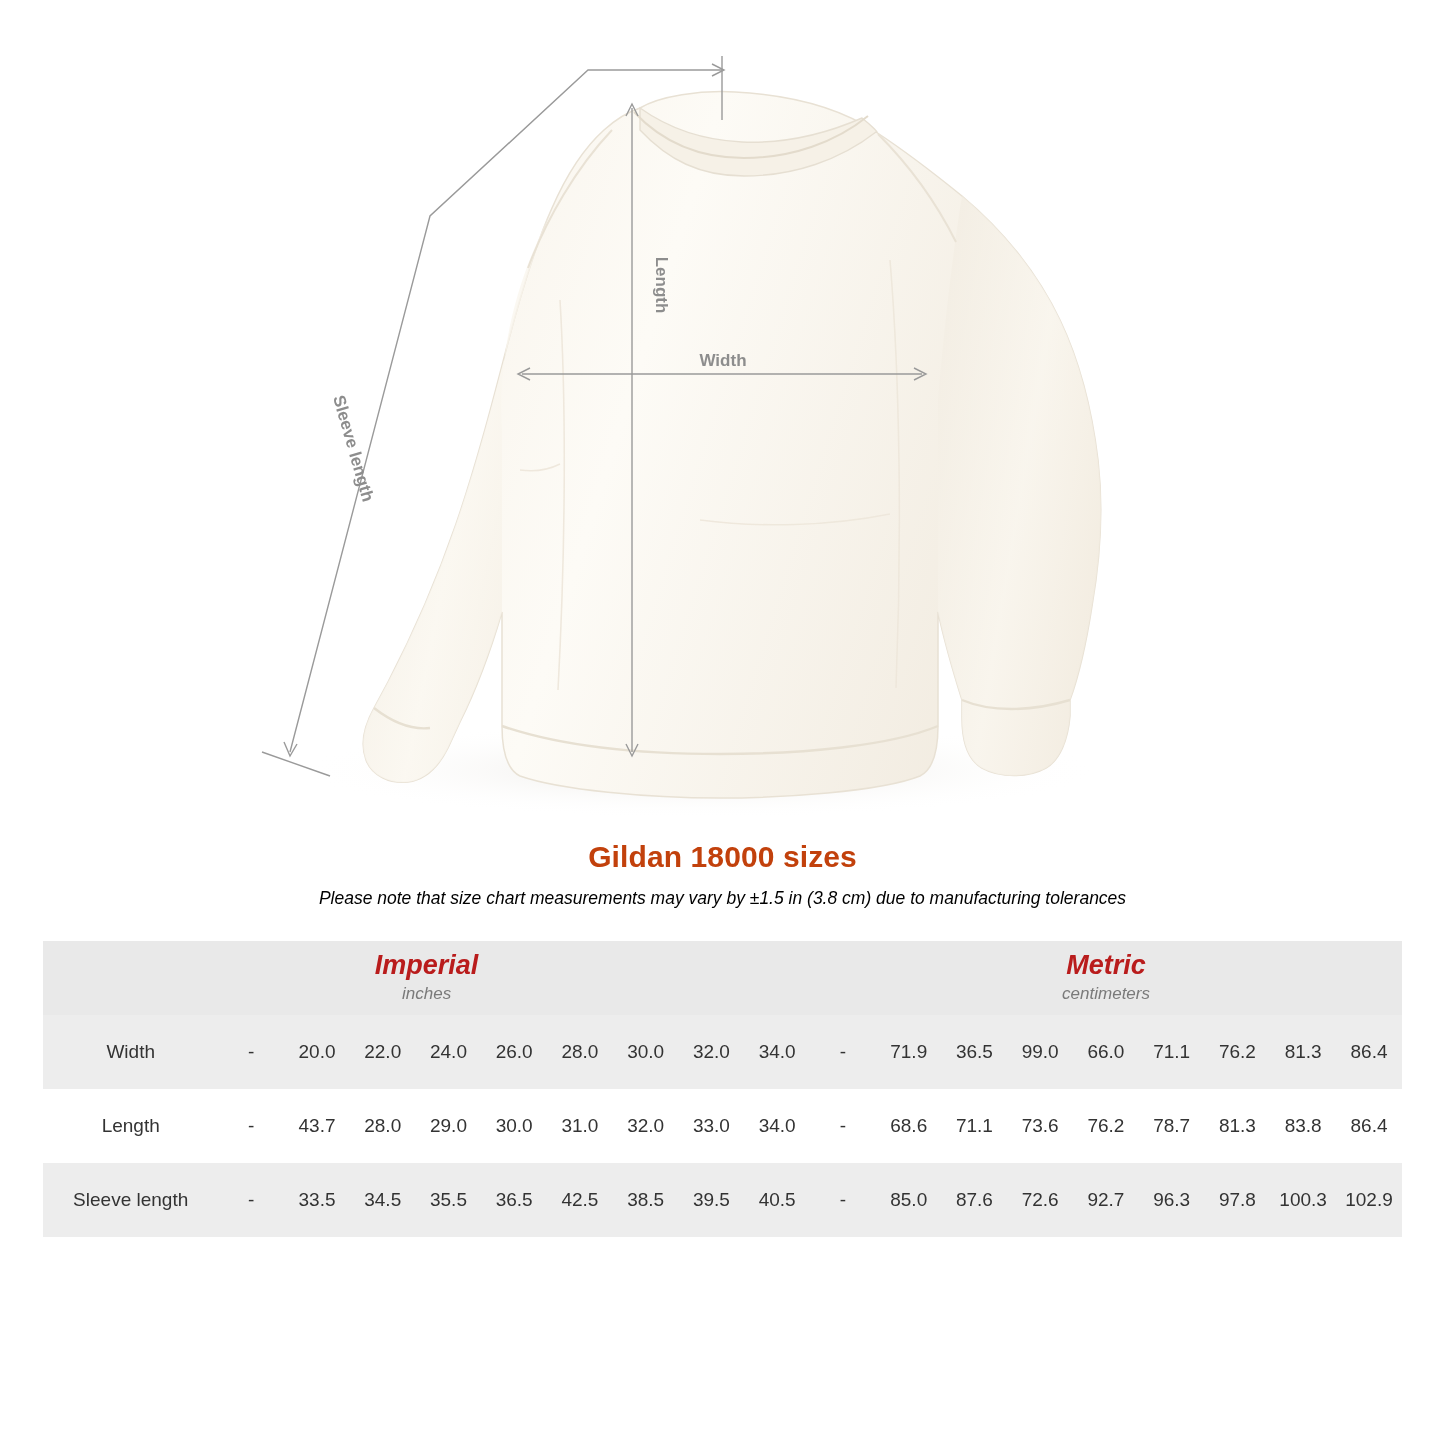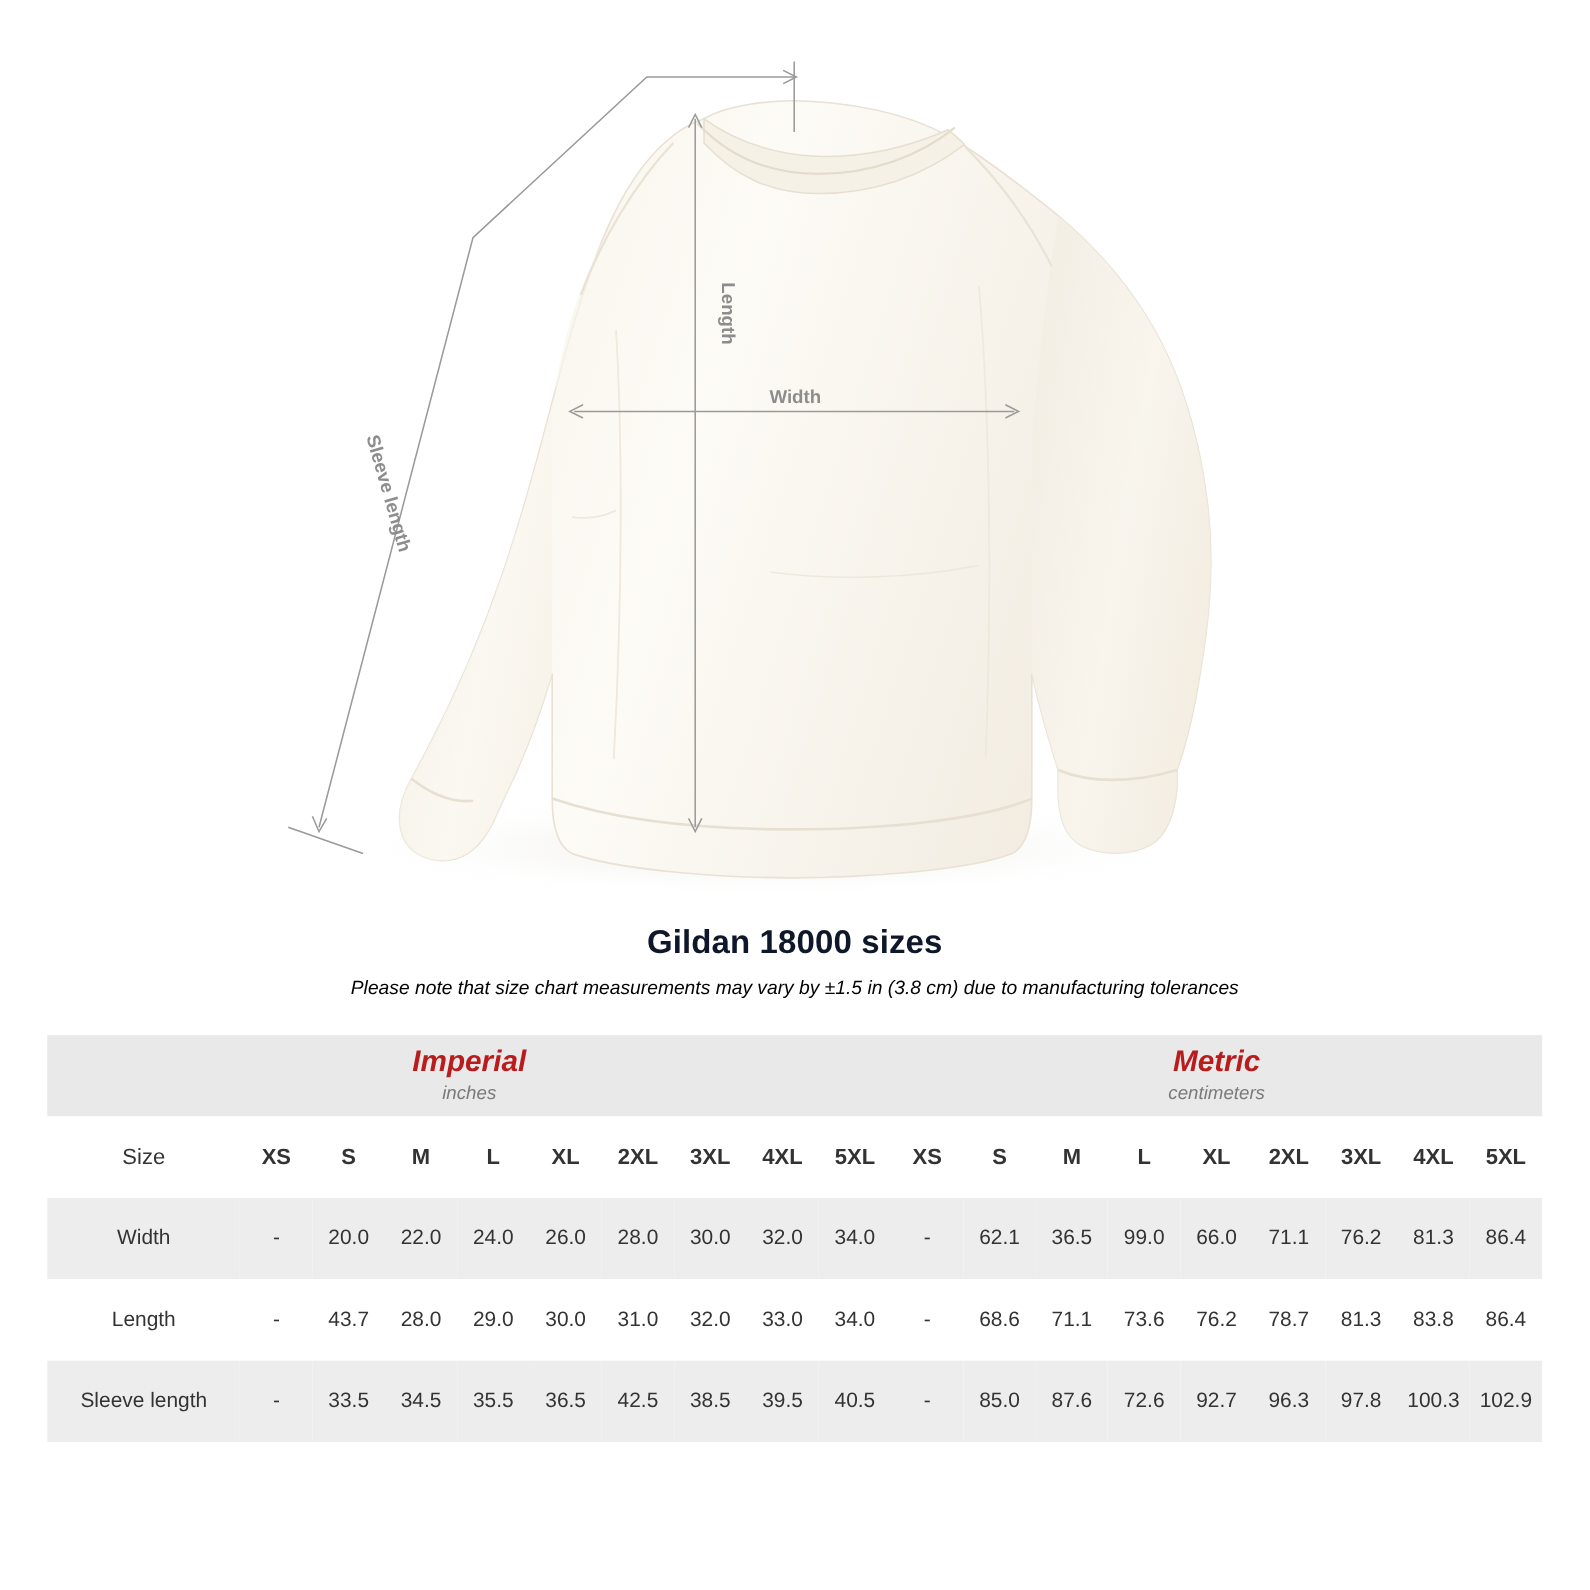--- a/index.html
+++ b/index.html
@@ -36,21 +36,21 @@
   }
 
   
   .titles {
     text-align: center;
     margin-top: 10px;
   }
   .chart-title {
     font-size: 30px;
     font-weight: bold;
-    color: #0f172a;
+    color: #c2410c;
     letter-spacing: 0.1px;
   }
   .chart-note {
     margin-top: 14px;
     font-size: 17.5px;
     font-style: italic;
     color: #000000;
   }
 
   
@@ -270,55 +270,34 @@
           <td colspan="10">
             <div class="unit-title">Imperial</div>
             <div class="unit-sub">inches</div>
           </td>
           <td colspan="9">
             <div class="unit-title">Metric</div>
             <div class="unit-sub">centimeters</div>
           </td>
         </tr>
 
-        <tr class="head-row">
-          <td class="label-cell">Size</td>
-          <td class="size-head">XS</td>
-          <td class="size-head">S</td>
-          <td class="size-head">M</td>
-          <td class="size-head">L</td>
-          <td class="size-head">XL</td>
-          <td class="size-head">2XL</td>
-          <td class="size-head">3XL</td>
-          <td class="size-head">4XL</td>
-          <td class="size-head">5XL</td>
-          <td class="size-head">XS</td>
-          <td class="size-head">S</td>
-          <td class="size-head">M</td>
-          <td class="size-head">L</td>
-          <td class="size-head">XL</td>
-          <td class="size-head">2XL</td>
-          <td class="size-head">3XL</td>
-          <td class="size-head">4XL</td>
-          <td class="size-head">5XL</td>
-        </tr>
 
         <tr class="row-shade">
           <td class="label-cell">Width</td>
           <td>-</td>
           <td>20.0</td>
           <td>22.0</td>
           <td>24.0</td>
           <td>26.0</td>
           <td>28.0</td>
           <td>30.0</td>
           <td>32.0</td>
           <td>34.0</td>
           <td>-</td>
-          <td>62.1</td>
+          <td>71.9</td>
           <td>36.5</td>
           <td>99.0</td>
           <td>66.0</td>
           <td>71.1</td>
           <td>76.2</td>
           <td>81.3</td>
           <td>86.4</td>
         </tr>
 
         <tr class="row-plain">

